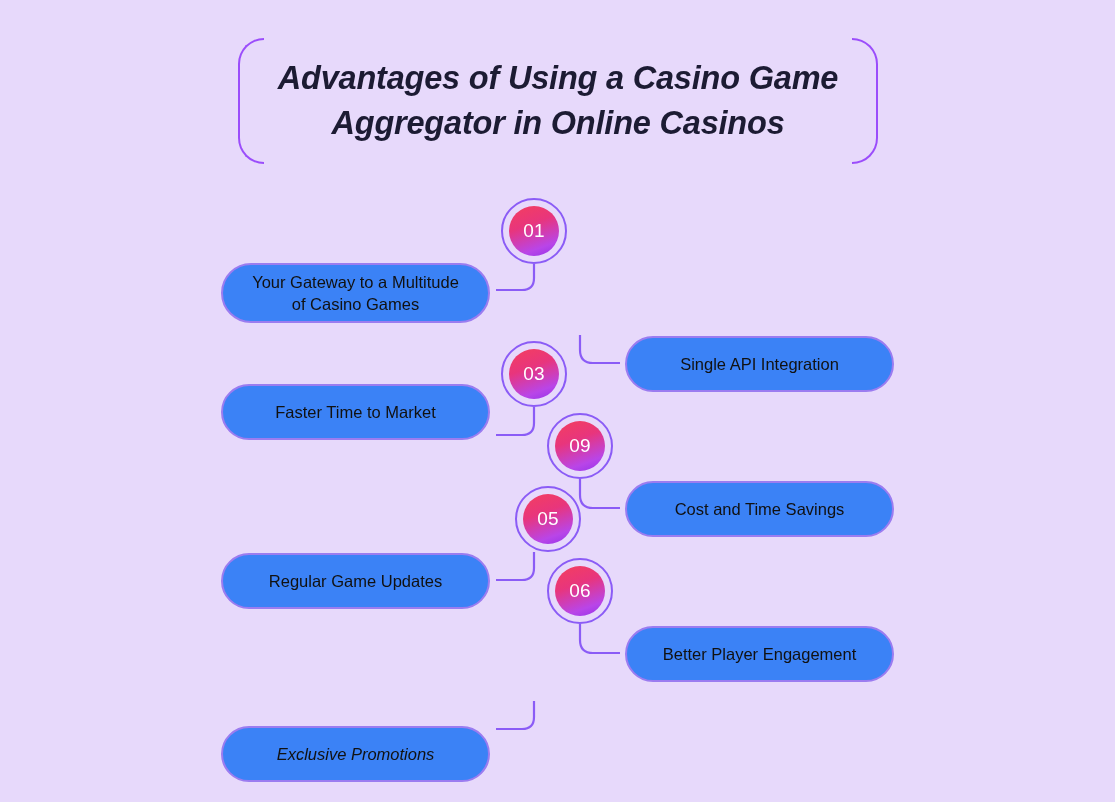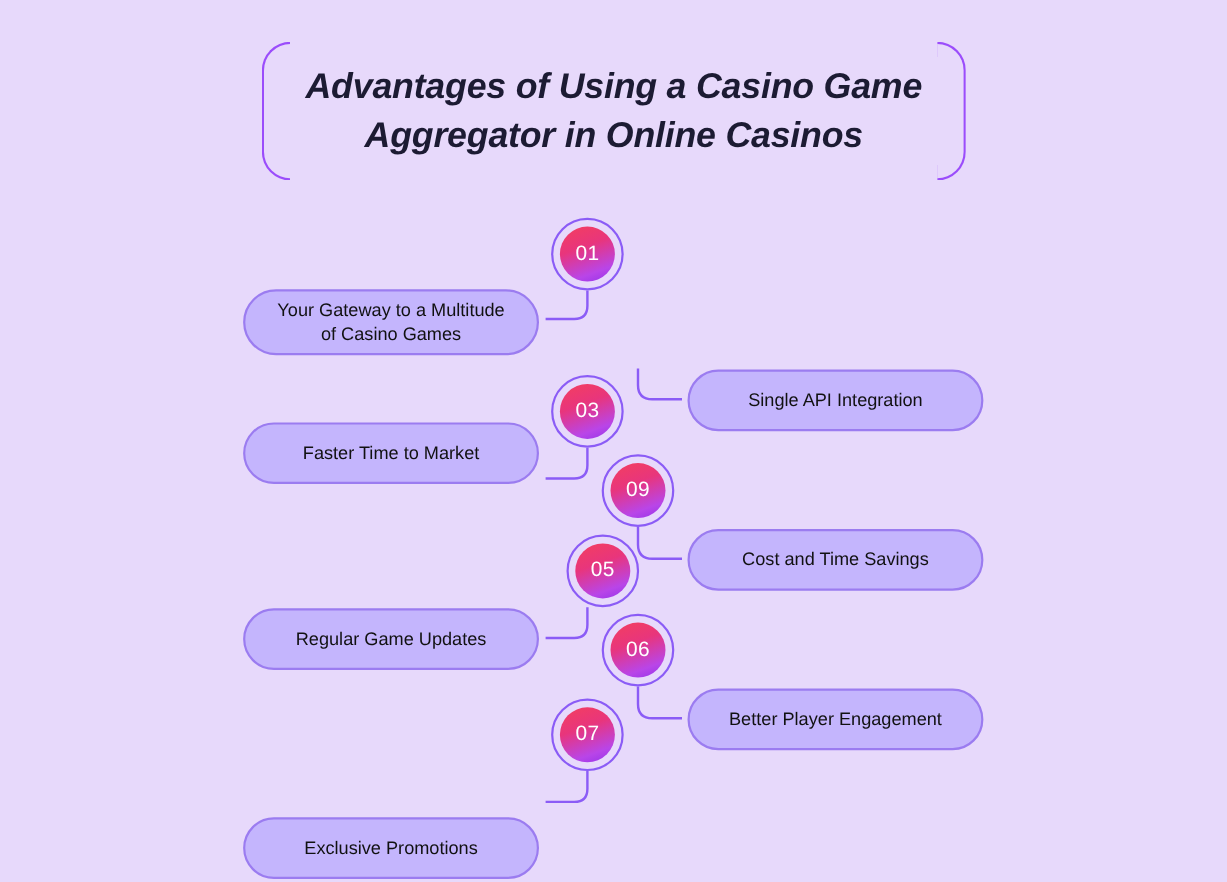--- a/index.html
+++ b/index.html
@@ -105,21 +105,21 @@
     font-weight: 500;
     letter-spacing: 0.3px;
   }
 
   
   .label-pill {
     position: absolute;
     height: 56px;
     border: 2.1px solid #9b7cf0;
     border-radius: 30px;
-    background: #c4b5fd;
+    background: #3b82f6;
     box-sizing: border-box;
     display: flex;
     align-items: center;
     justify-content: center;
     text-align: center;
     color: #111111;
     font-size: 16.5px;
     line-height: 22px;
     padding: 0 18px;
   }
@@ -205,32 +205,29 @@
   </div>
   <div class="num-node" style="left:547px; top:413px;">
     <div class="num-disc">09</div>
   </div>
   <div class="num-node" style="left:515px; top:486px;">
     <div class="num-disc">05</div>
   </div>
   <div class="num-node" style="left:547px; top:558px;">
     <div class="num-disc">06</div>
   </div>
-  <div class="num-node" style="left:501px; top:635px;">
-    <div class="num-disc">07</div>
-  </div>
 
   <div class="label-pill two-line" style="left:221px; top:263px; width:269px;">Your Gateway to a Multitude
 of Casino Games</div>
 
   <div class="label-pill" style="left:625px; top:336px; width:269px;">Single API Integration</div>
 
   <div class="label-pill" style="left:221px; top:384px; width:269px;text-align:center;">Faster Time to Market</div>
 
   <div class="label-pill" style="left:625px; top:481px; width:269px;">Cost and Time Savings</div>
 
   <div class="label-pill" style="left:625px; top:626px; width:269px;">Better Player Engagement</div>
 
   <div class="label-pill" style="left:221px; top:553px; width:269px;">Regular Game Updates</div>
 
-  <div class="label-pill" style="left:221px; top:743px; width:269px;">Exclusive Promotions</div>
+  <div class="label-pill" style="left:221px; top:726px; width:269px;font-style:italic;">Exclusive Promotions</div>
 
 </div>
 
 </body></html>

